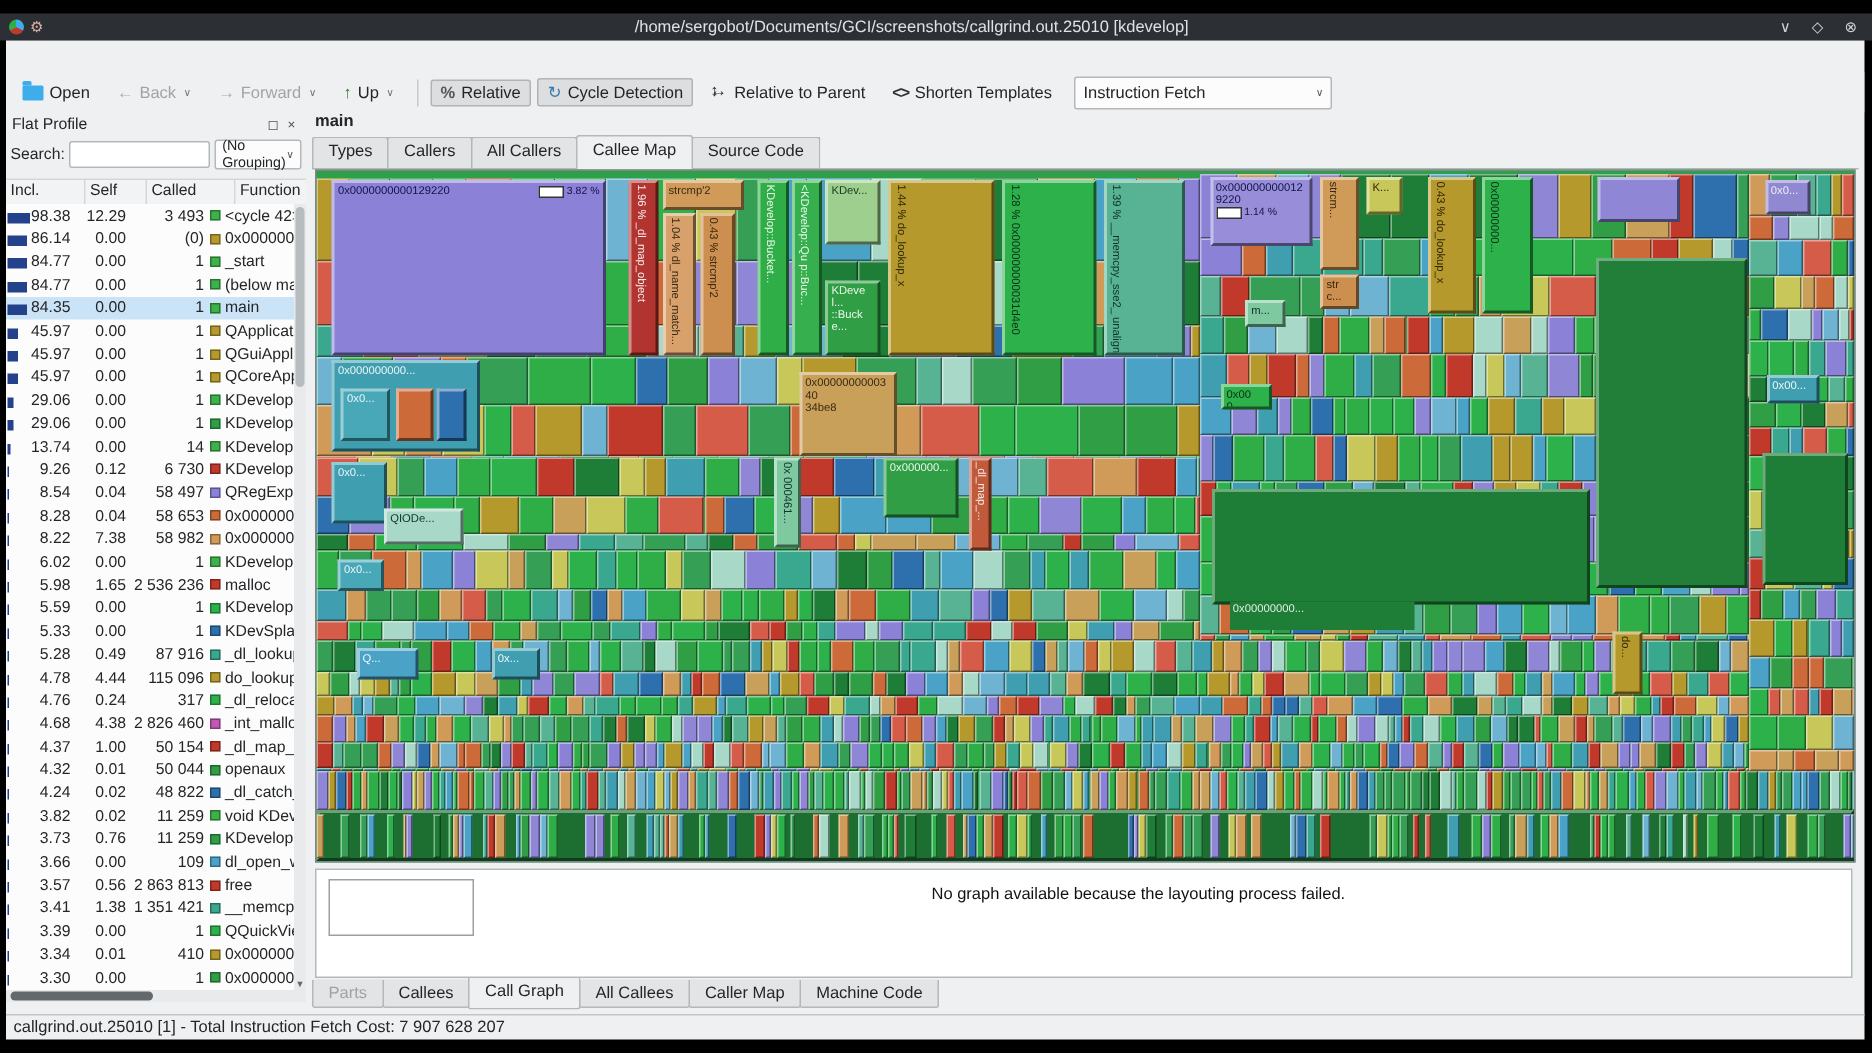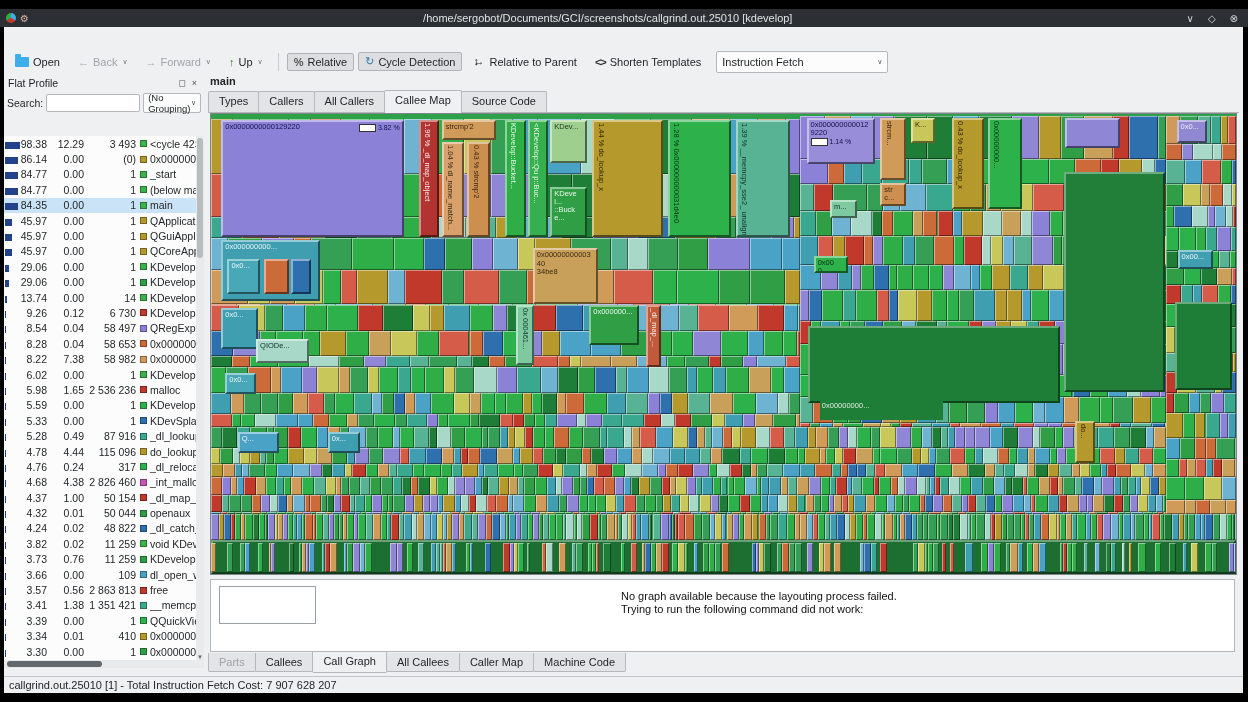--- a/index.html
+++ b/index.html
@@ -183,20 +183,26 @@
       <span class="b">◻</span>
       <span class="b">×</span>
     </div>
     <div class="searchrow">
       <span>Search:</span>
       <input value="" style="">
       <span class="gcombo">
         <span>(No Grouping)</span>
         <span class="chev">∨</span>
       </span>
+    </div>
+    <div class="thead">
+      <span class="h-incl">Incl.</span>
+      <span class="h-self">Self</span>
+      <span class="h-called">Called</span>
+      <span class="h-fn">Function</span>
     </div>
     <div class="tbody">
         <div class="frow">
           <span class="c-incl"><i class="bar" style="width: 14.8px;"></i>98.38</span>
           <span class="c-self">12.29</span>
           <span class="c-called">3 493</span>
           <span class="c-fn"><i class="sq" style="background: rgb(61, 178, 74);"></i>&lt;cycle 42&gt;</span>
         </div>
         <div class="frow">
           <span class="c-incl"><i class="bar" style="width: 12.9px;"></i>86.14</span>
@@ -2125,21 +2131,20 @@
             <div class="tm-row">
               <span class="tm-lab">0x0...</span>
             </div>
           </div>
         </div>
     </div>
     <div class="bcontent">
       <div class="ph-box"></div>
       <div class="gmsg">
           <div>No graph available because the layouting process failed.</div>
-          <div>Trying to run the following command did not work:</div>
         </div>
     </div>
     <div class="btabs">
         <div class="btab disabled">Parts</div>
         <div class="btab">Callees</div>
         <div class="btab active">Call Graph</div>
         <div class="btab">All Callees</div>
         <div class="btab">Caller Map</div>
         <div class="btab">Machine Code</div>
       </div>

